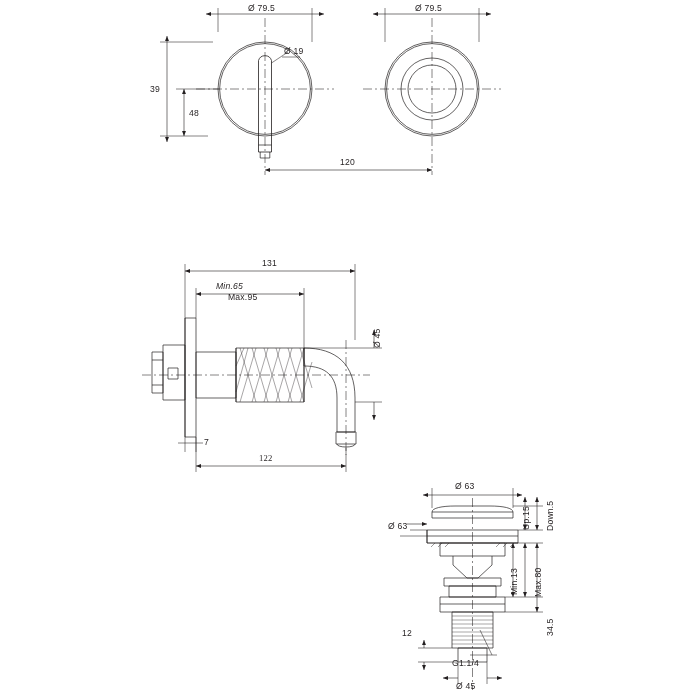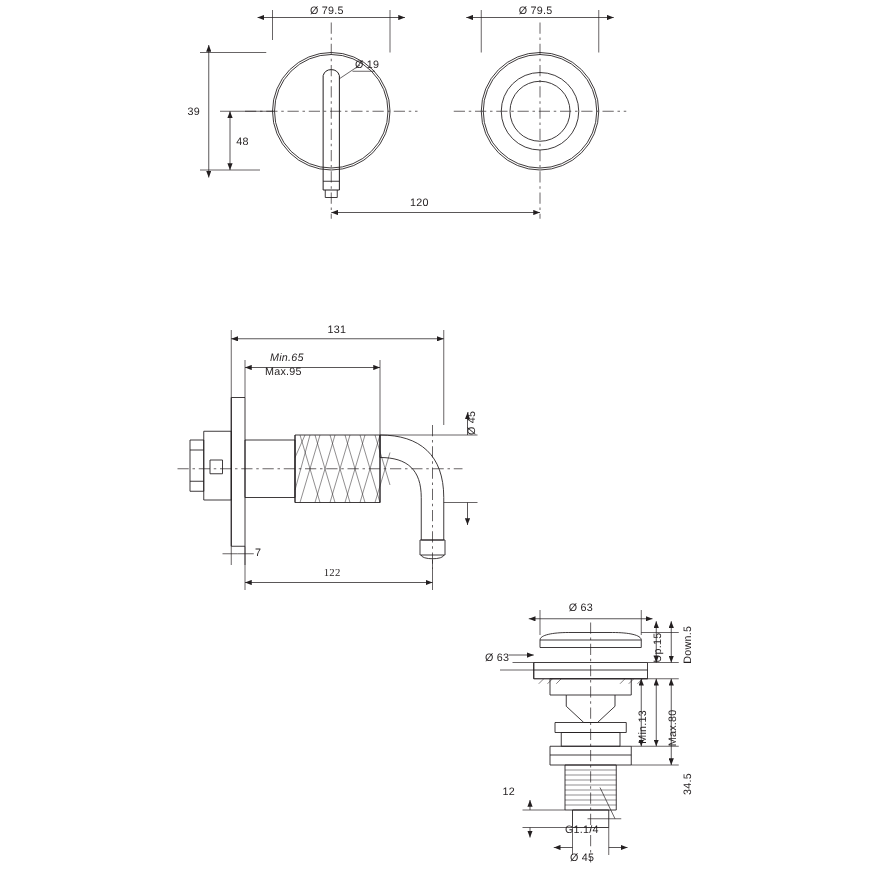--- a/index.html
+++ b/index.html
@@ -283,27 +283,27 @@
       </g>
       <line x1="443" y1="678" x2="458" y2="678" stroke-width="0.6" marker-start="url(#arrStart)"></line>
       <line x1="487" y1="678" x2="502" y2="678" stroke-width="0.6" marker-end="url(#arrEnd)"></line>
     </g>
   </svg>
 
   <div class="dim-label" style="left:248px; top:3px;">Ø 79.5</div>
   <div class="dim-label" style="left:284px; top:46px;">Ø 19</div>
   <div class="dim-label" style="left:150px; top:84px;">39</div>
   <div class="dim-label" style="left:169px; top:108px;margin-left:20px;">48</div>
-  <div class="dim-label" style="left:328px; top:157px;">120</div>
+  <div class="dim-label" style="left:340px; top:157px;">120</div>
 
   <div class="dim-label" style="left:415px; top:3px;">Ø 79.5</div>
 
   <div class="dim-label" style="left:262px; top:258px;">131</div>
   <div class="dim-label" style="left:216px; top:281px;font-style:italic;">Min.65</div>
-  <div class="dim-label" style="left:212px; top:292px;">Max.95</div>
+  <div class="dim-label" style="left:228px; top:292px;">Max.95</div>
   <div class="dim-label vert" style="left:372px; top:348px;">Ø 45</div>
   <div class="dim-label" style="left:204px; top:437px;">7</div>
   <div class="dim-label" style="left:259px; top:453px;font-family:Liberation Serif, serif;">122</div>
 
   <div class="dim-label" style="left:455px; top:481px;">Ø 63</div>
   <div class="dim-label" style="left:388px; top:521px;">Ø 63</div>
   <div class="dim-label vert" style="left:521px; top:530px;">Up.15</div>
   <div class="dim-label vert" style="left:545px; top:531px;">Down.5</div>
   <div class="dim-label vert" style="left:509px; top:595px;">Min.13</div>
   <div class="dim-label vert" style="left:533px; top:597px;">Max.80</div>

